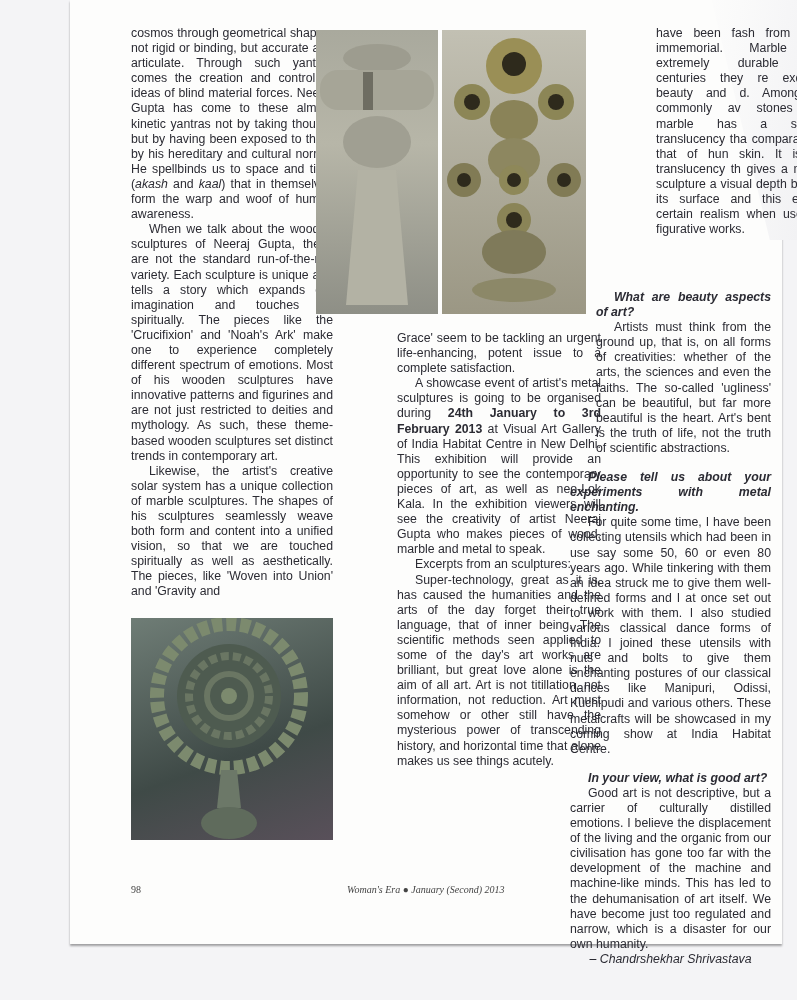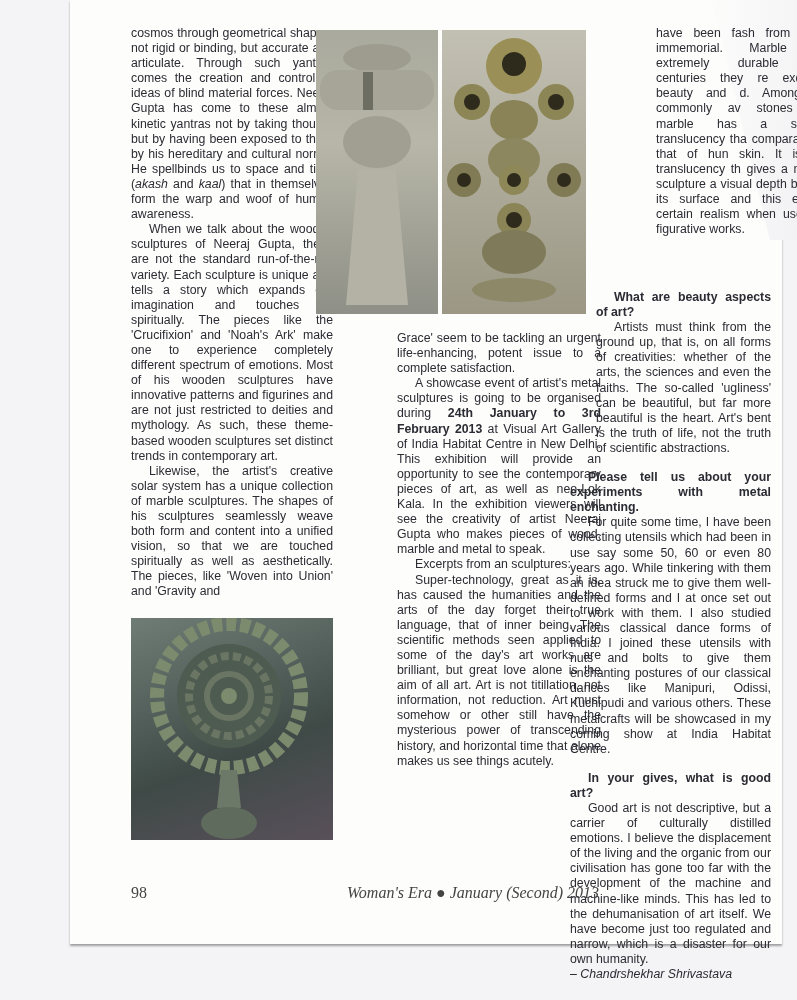--- a/index.html
+++ b/index.html
@@ -17,34 +17,34 @@
     position:absolute; left:700px; top:0; width:97px; height:240px;
     background:linear-gradient(100deg, rgba(255,255,255,0) 0%, #fafafa 30%, #f2f2f4 100%);
     clip-path: polygon(12% 0, 100% 0, 100% 100%, 72% 100%);
   }
   .col {
     position:absolute; font-size:12.3px; line-height:15.1px; color:#2b2b33;
     text-align:justify;
   }
   .col p { margin:0; }
   .col p.ind { text-indent:18px; }
-  .col .q { font-weight:bold; margin-top:14px; text-indent:18px; }
+  .col .q { font-weight:bold; font-style:italic; margin-top:14px; text-indent:18px; }
   .col b { font-weight:bold; }
   #col1 { left:131px; top:26px; width:202px; }
   #col2 { left:349px; top:331px; width:204px;margin-left:48px; }
   #col3 { left:628px; top:26px; width:175px;margin-left:28px; }
   #col3b { left:570px; top:290px; width:201px; }
   .photo { position:absolute; overflow:hidden; }
   #photo1 { left:316px; top:30px; width:122px; height:284px; background:linear-gradient(180deg,#a9a99d,#b7b6a8 40%,#8e8f86); }
   #photo2 { left:442px; top:30px; width:144px; height:284px; background:linear-gradient(180deg,#c2c0b3,#9b9784); }
   #photo3 { left:131px; top:618px; width:202px; height:222px; background:linear-gradient(160deg,#6f7d76,#3f4a47 60%,#59505a); }
-  .footer { position:absolute; top:884px; font-family:"Liberation Serif", serif; font-size:16px; color:#444; }
+  .footer { position:absolute; top:884px; font-family:"Liberation Serif", serif; font-size:10px; color:#444; }
   #page-num { left:131px; }
   #magazine { left:347px;font-style:italic; }
-  .sig { text-align:left; font-style:italic; }
+  .sig { text-align:center; font-style:italic; }
 </style>
 </head>
 <body>
 
 <div class="page"></div>
 <div class="fold"></div>
 
 <div class="col" id="col1">
   <p><span>cosmos through geometrical shapes, not rigid or binding, but accurate and articulate. Through such yantras comes the creation and control of ideas of blind material forces. Neeraj Gupta has come to these almost kinetic yantras not by taking thought but by having been exposed to them by his hereditary and cultural norms. He spellbinds us to space and time (</span><i>akash</i><span> and </span><i>kaal</i><span>) that in themselves form the warp and woof of human awareness.</span></p>
   <p class="ind">When we talk about the wooden sculptures of Neeraj Gupta, these are not the standard run-of-the-mill variety. Each sculpture is unique and tells a story which expands our imagination and touches us spiritually. The pieces like the 'Crucifixion' and 'Noah's Ark' make one to experience completely different spectrum of emotions. Most of his wooden sculptures have innovative patterns and figurines and are not just restricted to deities and mythology. As such, these theme-based wooden sculptures set distinct trends in contemporary art.</p>
@@ -103,19 +103,19 @@
 
 <div class="col" id="col3">
   <p>have been fash from stone immemorial. Marble are extremely durable over centuries they re exquisite beauty and d. Among the commonly av stones only marble has a surface translucency tha comparable to that of hun skin. It is this translucency th gives a marble sculpture a visual depth beyond its surface and this evokes certain realism when used for figurative works.</p>
 </div>
 
 <div class="col" id="col3b">
   <p class="q" style="margin-top:0;padding-left:26px">What are beauty aspects of art?</p>
   <p class="ind" style="padding-left:26px">Artists must think from the ground up, that is, on all forms of creativities: whether of the arts, the sciences and even the faiths. The so-called 'ugliness' can be beautiful, but far more beautiful is the heart. Art's bent is the truth of life, not the truth of scientific abstractions.</p>
   <p class="q">Please tell us about your experiments with metal enchanting.</p>
   <p class="ind">For quite some time, I have been collecting utensils which had been in use say some 50, 60 or even 80 years ago. While tinkering with them an idea struck me to give them well-defined forms and I at once set out to work with them. I also studied various classical dance forms of India. I joined these utensils with nuts and bolts to give them enchanting postures of our classical dances like Manipuri, Odissi, Kuchipudi and various others. These metalcrafts will be showcased in my coming show at India Habitat Centre.</p>
-  <p class="q">In your gives, what is good art?</p>
+  <p class="q">In your view, what is good art?</p>
   <p class="ind">Good art is not descriptive, but a carrier of culturally distilled emotions. I believe the displacement of the living and the organic from our civilisation has gone too far with the development of the machine and machine-like minds. This has led to the dehumanisation of art itself. We have become just too regulated and narrow, which is a disaster for our own humanity.</p>
   <p class="sig">– Chandrshekhar Shrivastava</p>
 </div>
 
 <div class="footer" id="page-num">98</div>
 <div class="footer" id="magazine">Woman's Era ● January (Second) 2013</div>
 
 </body></html>

